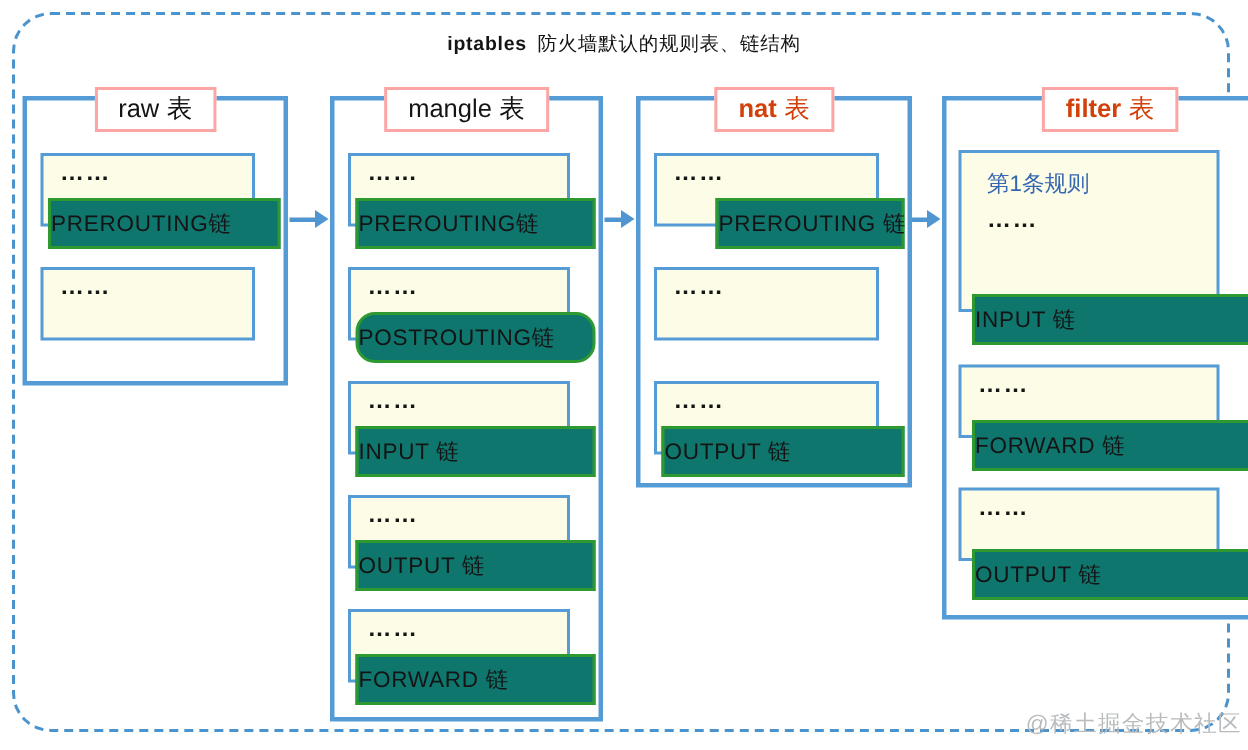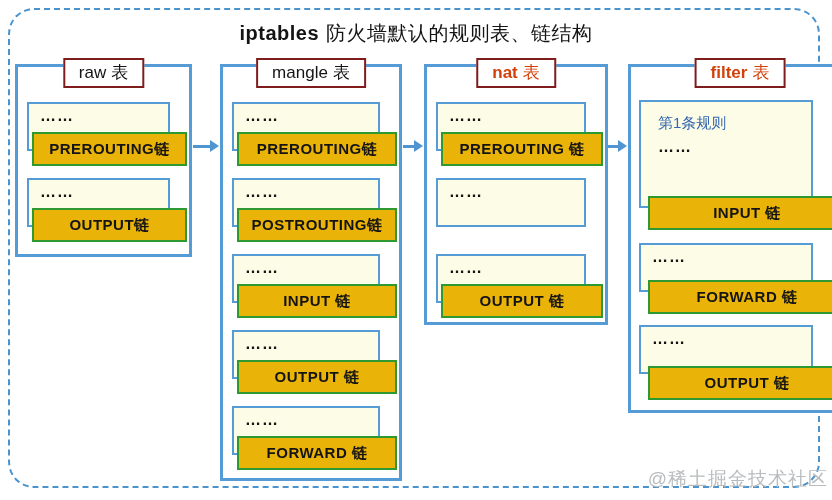--- a/index.html
+++ b/index.html
@@ -6,63 +6,63 @@
   .canvas{
     position:relative;width:832px;height:500px;background:#ffffff;
     font-family:"Liberation Sans",sans-serif;overflow:hidden;
   }
   .outer{
     position:absolute;left:8px;top:8px;width:812px;height:480px;
     border:2px dashed #4a93cc;border-radius:26px;box-sizing:border-box;
   }
   .title{
     position:absolute;top:20px;left:0;width:100%;text-align:center;
-    font-size:20px;color:#141414;letter-spacing:0.5px;
+    font-size:13px;color:#141414;letter-spacing:0.5px;
   }
   .title .kw{font-weight:bold;margin-right:7px;}
   .col{
     position:absolute;border:3px solid #559cd6;background:#ffffff;
     box-sizing:border-box;
   }
   .hdr{
     position:absolute;top:-9px;left:50%;transform:translateX(-50%);
-    background:#ffffff;border:2px solid #7f1d1d;padding:3px 14px;
+    background:#ffffff;border:2px solid #fca5a5;padding:3px 14px;
     font-size:17px;color:#141414;white-space:nowrap;z-index:4;line-height:20px;
   }
   .hdr .sfx{margin-left:5px;}
   .hdr.accent .nm{color:#d2410a;font-weight:bold;}
   .hdr.accent .sfx{color:#d2410a;}
   .note{
     position:absolute;left:9px;right:19px;height:49px;
     background:#fdfde7;border:2px solid #559cd6;box-sizing:border-box;z-index:1;
   }
   .dots{
     display:block;padding:3px 0 0 11px;font-weight:bold;font-size:16px;
     color:#141414;letter-spacing:1px;line-height:18px;
   }
   .chain{
     position:absolute;left:14px;right:2px;height:34px;
-    background:#eab308;border:2px solid #2f9931;box-sizing:border-box;z-index:2;
-    display:flex;align-items:center;justify-content:center;
-    font-size:15px;color:#141414;white-space:nowrap;letter-spacing:0.5px;font-weight:bold;
+    background:#0f766e;border:2px solid #2f9931;box-sizing:border-box;z-index:2;
+    display:flex;align-items:center;justify-content:flex-start;
+    font-size:15px;color:#141414;white-space:nowrap;letter-spacing:0.5px;
   }
   .col-filter .note{left:8px;right:36px;}
   .col-filter .chain{left:17px;right:3px;}
   .note.tall{height:108px;}
   .rules{padding:10px 0 0 17px;font-size:15px;line-height:21px;color:#3567b0;}
   .rules .rule{white-space:nowrap;}
   .rules .rdots{color:#141414;font-weight:bold;letter-spacing:1px;margin-top:3px;font-size:16px;}
   .arrow{position:absolute;height:13px;z-index:3;}
   .arrow .shaft{position:absolute;left:0;right:7px;top:5px;height:3px;background:#4f95d2;}
   .arrow .head{
     position:absolute;right:0;top:0;width:0;height:0;
     border-left:9px solid #4f95d2;border-top:6.5px solid transparent;border-bottom:6.5px solid transparent;
   }
   .watermark{
-    position:absolute;right:4px;bottom:8px;font-size:19px;color:#b9bcbe;z-index:5;
+    position:absolute;right:4px;bottom:8px;font-size:15px;color:#b9bcbe;z-index:5;
     letter-spacing:1px;
   }
 </style>
 </head>
 <body>
 
 <div class="canvas">
   <div class="outer"></div>
 
   <div class="title">
@@ -75,39 +75,36 @@
     </div>
     <div class="note" style="top:35px;">
       <span class="dots">……</span>
     </div>
     <div class="chain" style="top:65px;">
       <span>PREROUTING链</span>
     </div>
     <div class="note" style="top:111px;">
       <span class="dots">……</span>
     </div>
-    <div class="chain" style="top:141px;">
-      <span>OUTPUT链</span>
-    </div>
   </div>
 
   <div class="col col-mangle" style="left:220px;top:64px;width:182px;height:417px;padding-left:48px;">
     <div class="hdr">
       <span class="nm">mangle</span><span class="sfx">表</span>
     </div>
     <div class="note" style="top:35px;">
       <span class="dots">……</span>
     </div>
     <div class="chain" style="top:65px;">
       <span>PREROUTING链</span>
     </div>
     <div class="note" style="top:111px;">
       <span class="dots">……</span>
     </div>
-    <div class="chain" style="top:141px;">
+    <div class="chain" style="top:141px;border-radius:13px;">
       <span>POSTROUTING链</span>
     </div>
     <div class="note" style="top:187px;">
       <span class="dots">……</span>
     </div>
     <div class="chain" style="top:217px;">
       <span>INPUT 链</span>
     </div>
     <div class="note" style="top:263px;">
       <span class="dots">……</span>
@@ -123,21 +120,21 @@
     </div>
   </div>
 
   <div class="col col-nat" style="left:424px;top:64px;width:184px;height:261px;">
     <div class="hdr accent">
       <span class="nm">nat</span><span class="sfx">表</span>
     </div>
     <div class="note" style="top:35px;">
       <span class="dots">……</span>
     </div>
-    <div class="chain" style="top:65px;">
+    <div class="chain" style="top:65px;margin-left:36px;">
       <span>PREROUTING 链</span>
     </div>
     <div class="note" style="top:111px;">
       <span class="dots">……</span>
     </div>
     <div class="note" style="top:187px;">
       <span class="dots">……</span>
     </div>
     <div class="chain" style="top:217px;">
       <span>OUTPUT 链</span>

